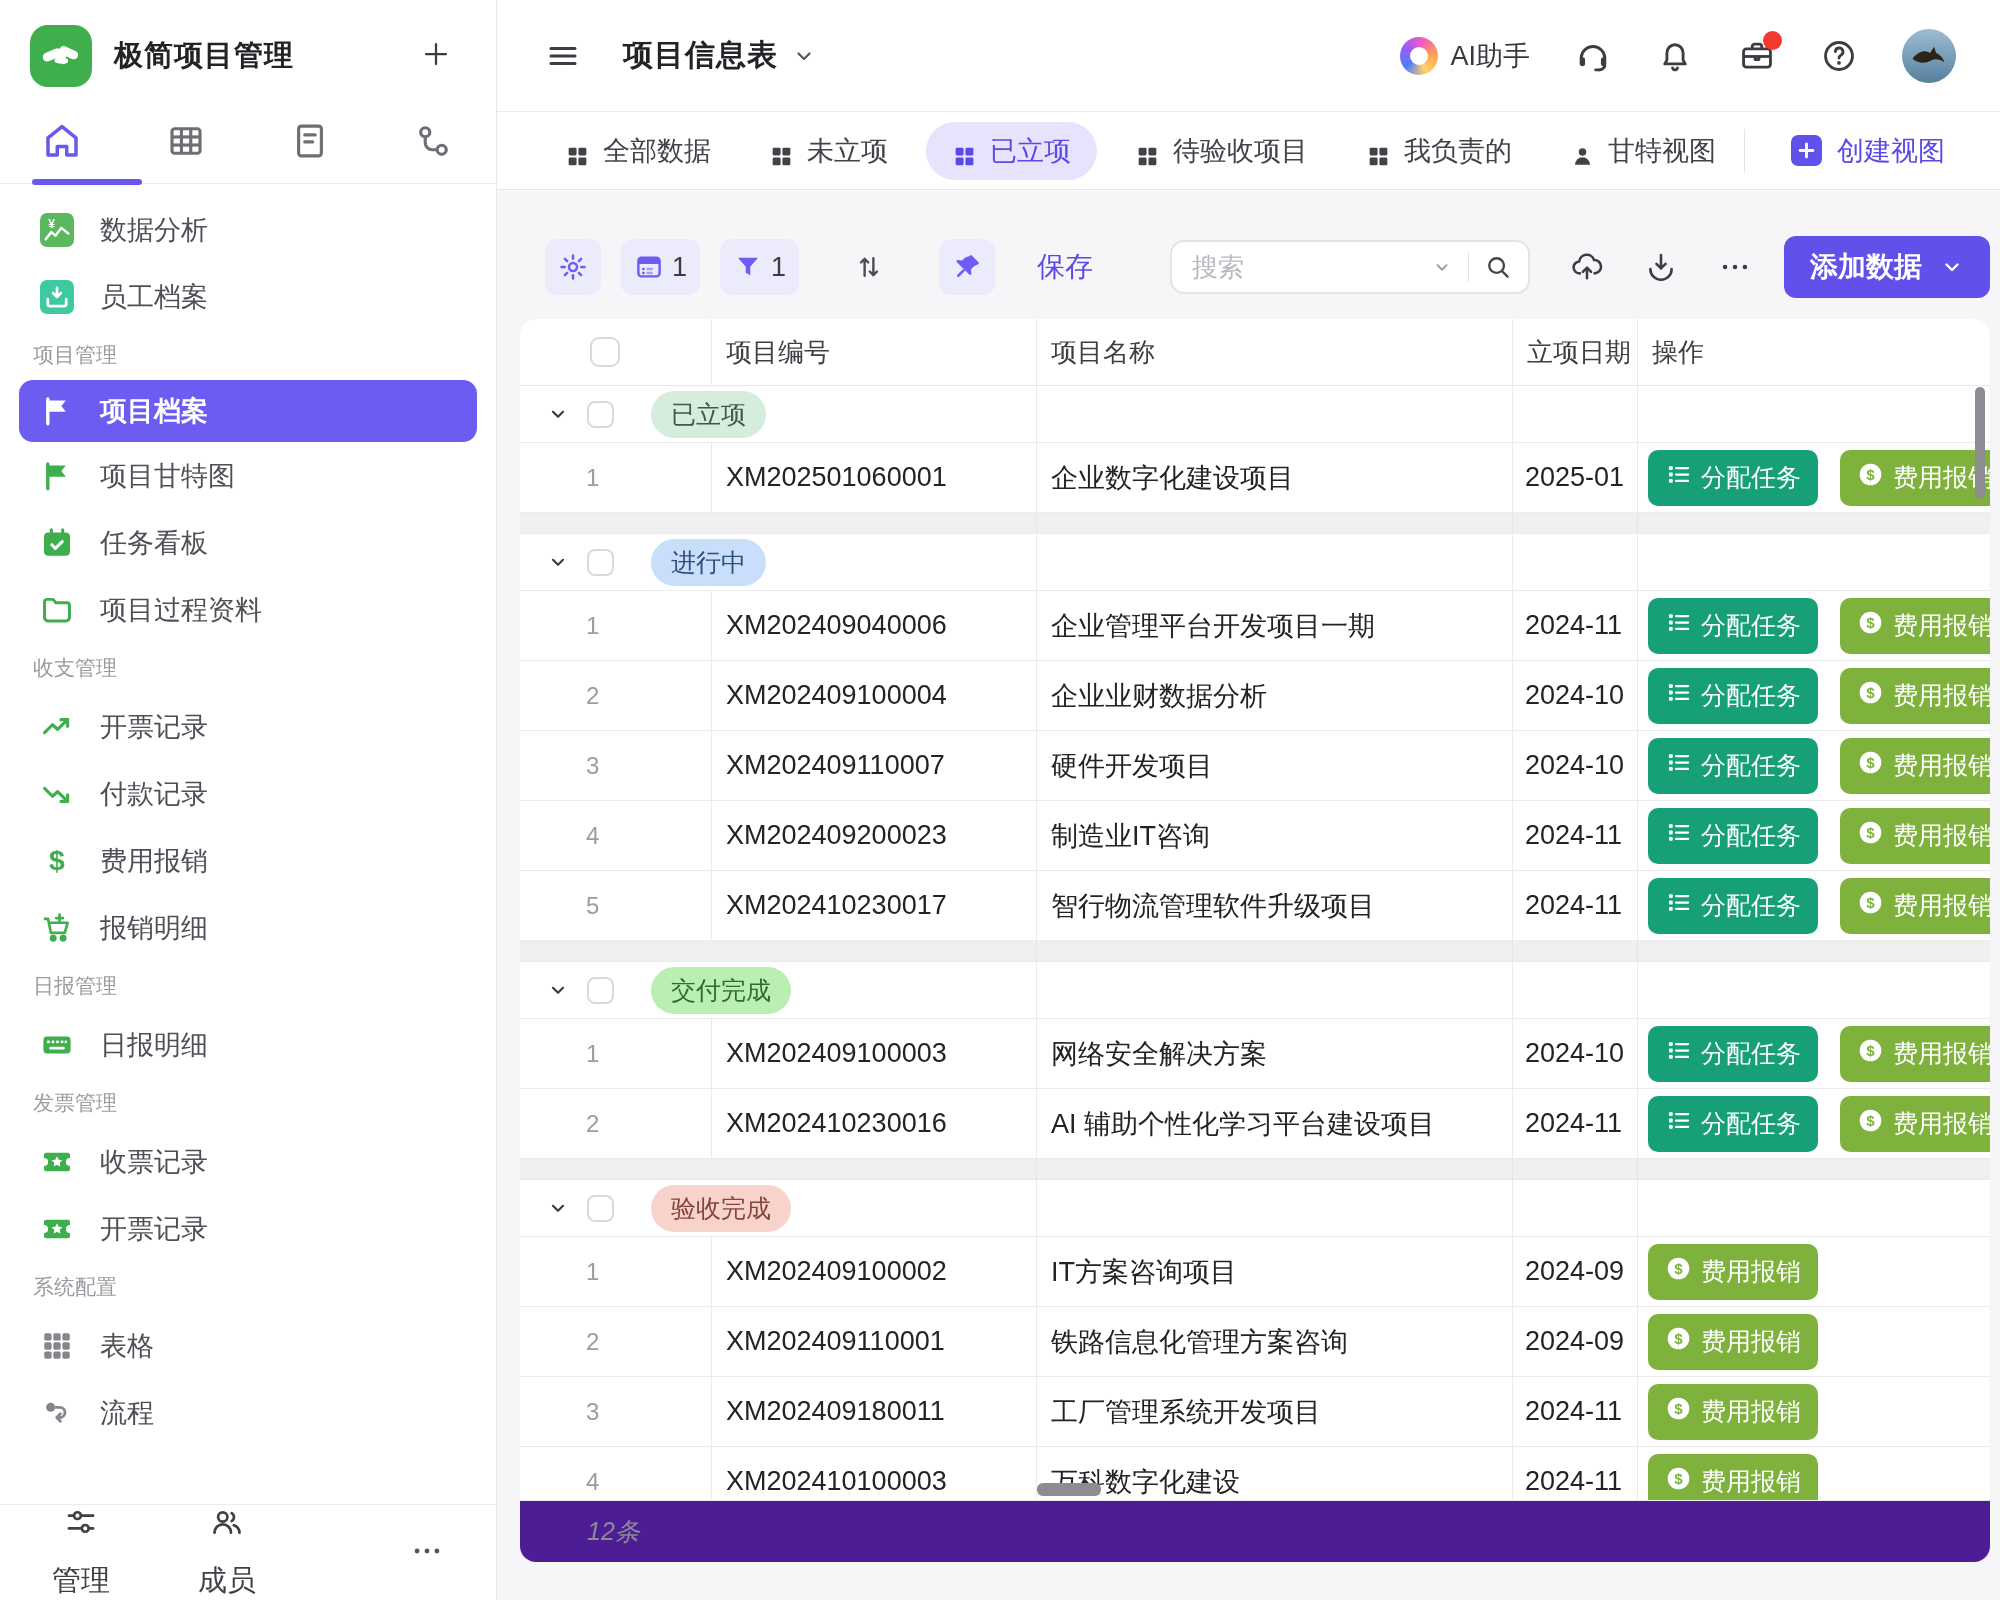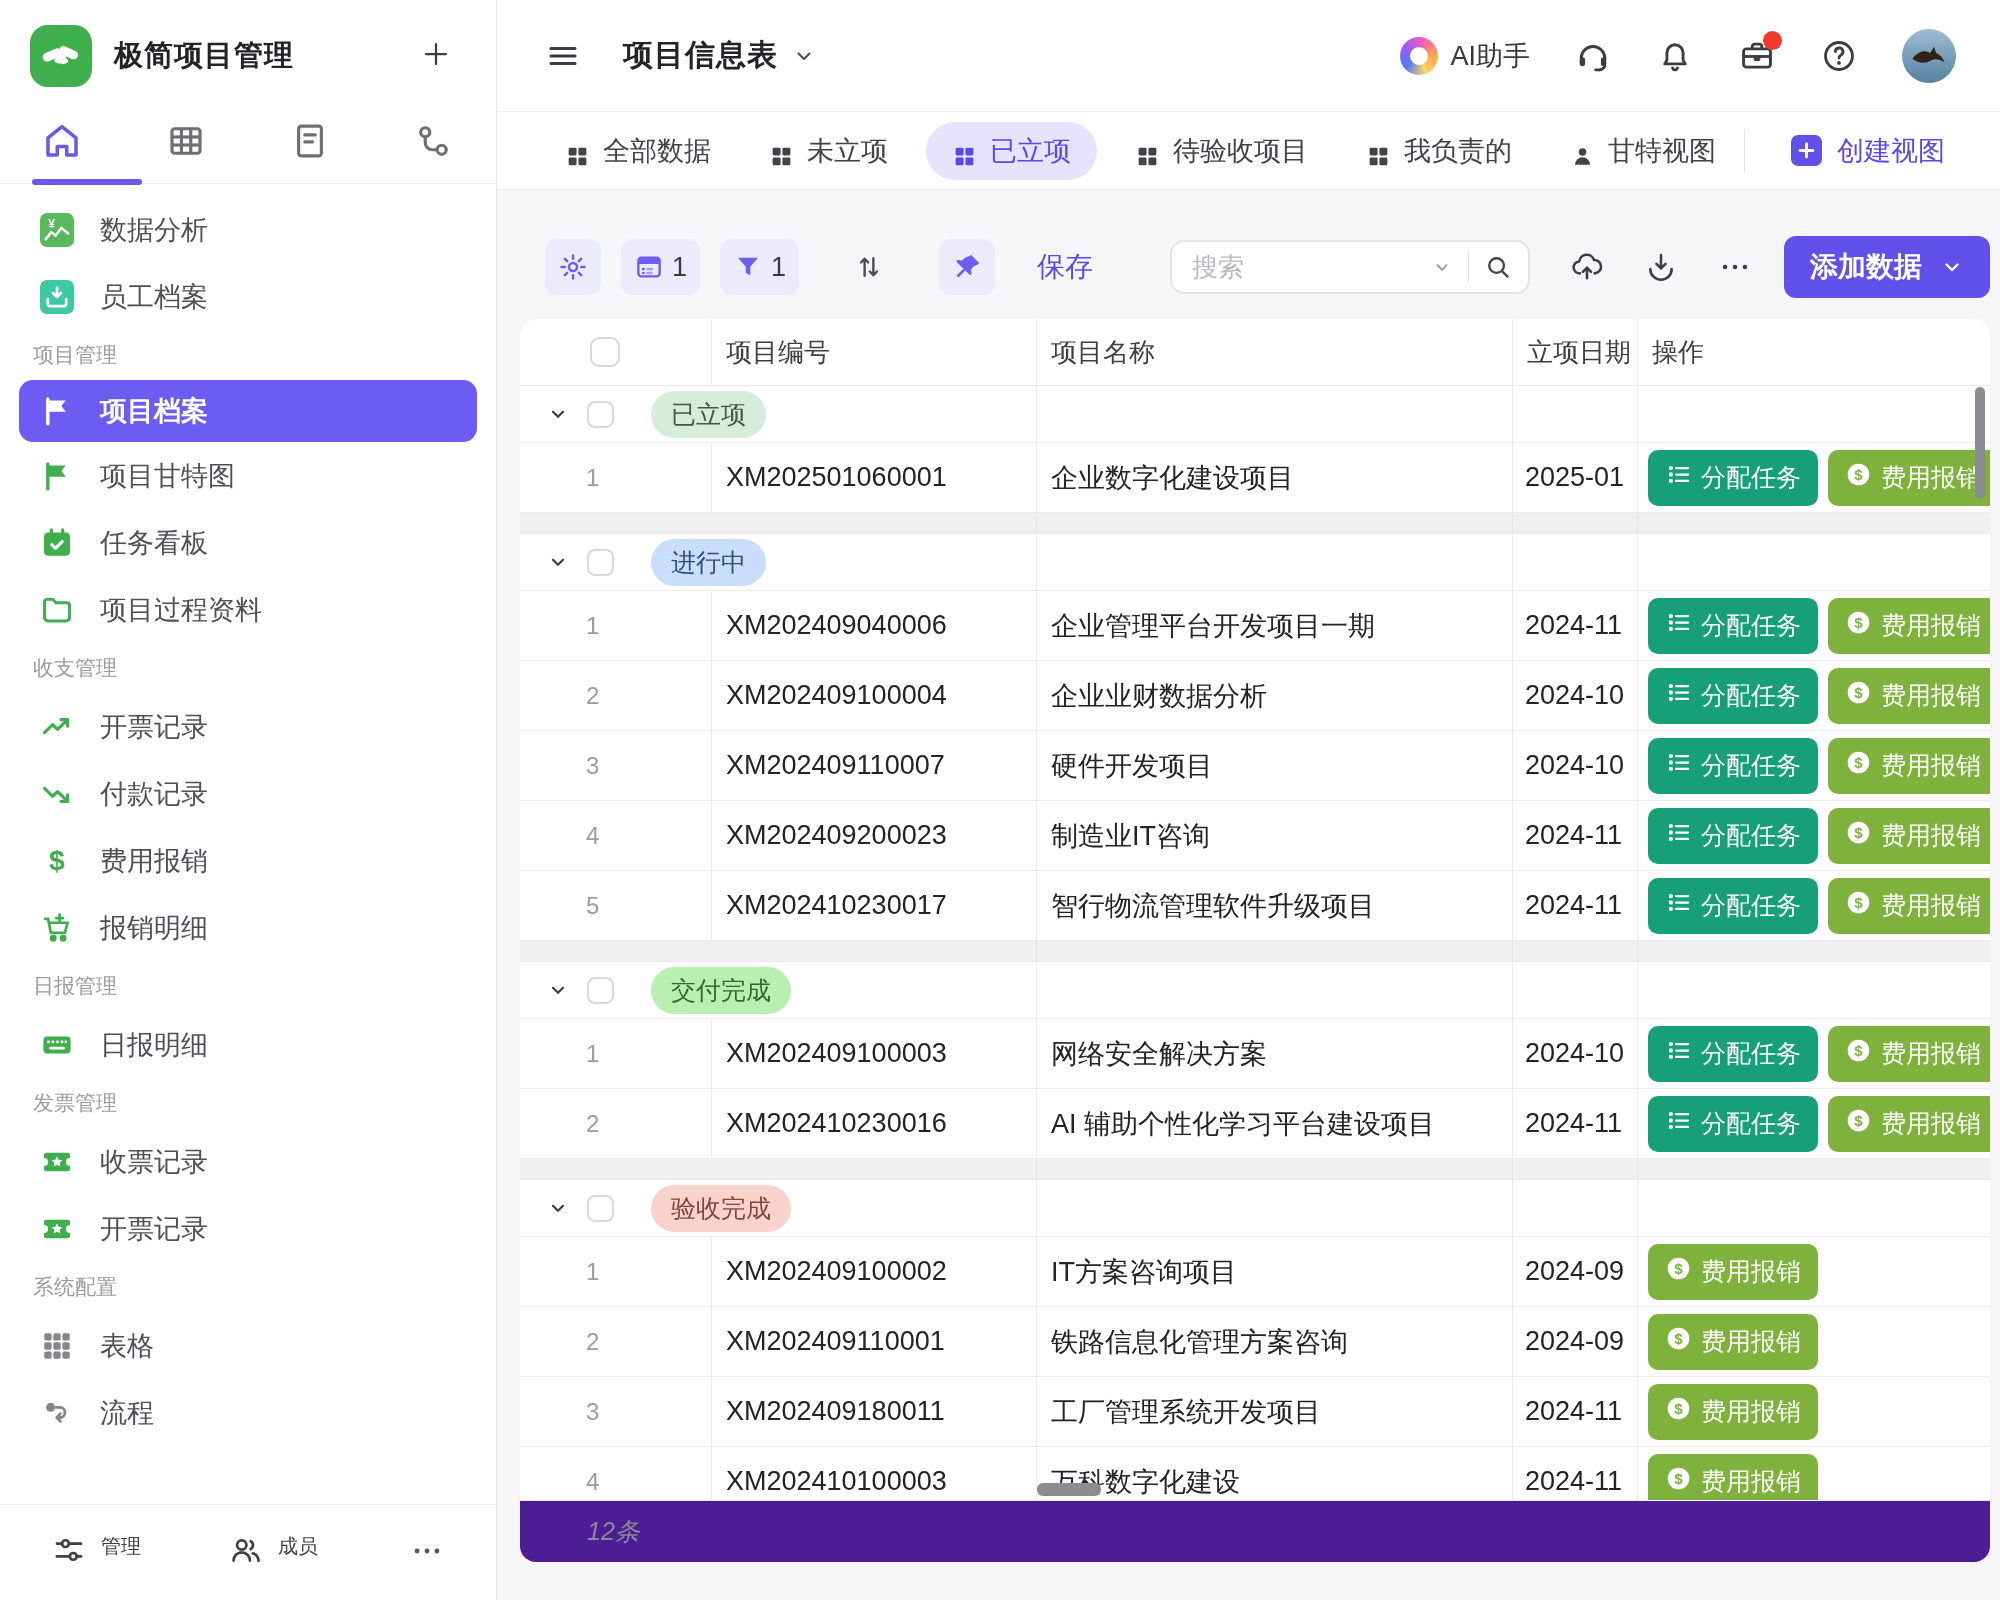--- a/index.html
+++ b/index.html
@@ -20,21 +20,21 @@
   .itab.active { color:#6a57ee; }
   .itab-underline { position:absolute; left:32px; bottom:-2px; width:110px; height:6px; background:#6a57ee; border-radius:3px; }
   .menu { padding-top:12px; height:1320px; overflow:hidden; }
   .m-section { height:50px; display:flex; align-items:center; padding-left:33px; font-size:21px; color:#9b9ba1; }
   .m-item { height:67px; display:flex; align-items:center; padding-left:40px; font-size:27px; color:#4f4f57; cursor:default; }
   .m-item .icn { width:34px; height:34px; flex:0 0 34px; display:flex; }
   .m-item .icn svg { width:100%; height:100%; }
   .m-label { margin-left:26px; }
   .m-item.active { background:#6c5cf1; border-radius:14px; margin:0 19px; padding-left:21px; color:#fff; font-weight:700; height:62px; }
   .sb-footer { position:absolute; left:0; bottom:0; width:100%; height:96px; border-top:1px solid #ececee; display:flex; align-items:center; padding:0 52px; background:#fff; }
-  .sbf-item { display:flex; align-items:flex-start; gap:15px; font-size:20px; color:#3f3f45; }
+  .sbf-item { display:flex; align-items:center; gap:15px; font-size:29px; color:#3f3f45;flex-direction:column; }
   .sbf-item + .sbf-item { margin-left:88px; }
   .sbf-item svg { width:34px; height:34px; }
   .sbf-more { margin-left:auto; color:#55555b; display:flex; }
   .sbf-more svg { width:34px; height:34px; }
 
   
   .main { flex:1; display:flex; flex-direction:column; min-width:0; }
   .topbar { height:112px; background:#fff; border-bottom:1px solid #ececee; display:flex; align-items:center; padding-left:48px; }
   .hamburger { width:36px; height:36px; color:#3c3c42; display:flex; }
   .hamburger svg { width:36px; height:36px; }
@@ -94,21 +94,21 @@
   .g-chevron { color:#3c3c42; display:flex; } .g-chevron svg { width:24px; height:24px; }
   .chk-sm { width:27px; height:27px; border:2px solid #d8d8dd; border-radius:8px; background:#fff; }
   .badge { margin-left:20px; font-size:25px; padding:7px 20px; border-radius:999px; white-space:nowrap; }
   .d-row { display:grid; grid-template-columns:192px 325px 476px 125px 1fr; height:70px; border-bottom:1px solid #ebebee; background:#fff; }
   .d-row .cell { display:flex; align-items:center; border-right:1px solid #ebebee; overflow:hidden; white-space:nowrap; }
   .d-row .cell:last-child { border-right:none; }
   .c-num { padding-left:66px; font-size:24px; color:#9b9ba2; }
   .c-code { padding-left:14px; font-size:27px; color:#232327; }
   .c-name { padding-left:14px; font-size:27px; color:#232327; }
   .c-date { padding-left:12px; font-size:27px; color:#232327; }
-  .c-act { padding-left:10px; gap:10px; }
+  .c-act { padding-left:10px; gap:22px; }
   .act-btn { height:56px; border-radius:10px; color:#fff; font-size:25px; display:flex; align-items:center; gap:9px; padding:0 17px; white-space:nowrap; }
   .act-btn svg { width:27px; height:27px; }
   .gap-row { height:21px; background:#f0f0f3; border-bottom:1px solid #e9e9ec; display:grid; grid-template-columns:517px 476px 125px 1fr; }
   .gap-row div { border-right:1px solid #e6e6e9; } .gap-row div:last-child { border-right:none; }
   .t-foot { flex:0 0 62px; border-top:1px solid #ebebee; display:flex; align-items:center; padding-left:67px; font-size:25px; color:#8b8b92; background:#4c1d95;font-style:italic; }
   .vscroll { position:absolute; right:5px; top:68px; width:10px; height:112px; background:#8c8c92; border-radius:5px; z-index:6; }
   .hscroll { position:absolute; left:517px; bottom:66px; width:64px; height:13px; background:#8c8c92; border-radius:6px; z-index:6; }
 </style>
 </head>
 <body>

